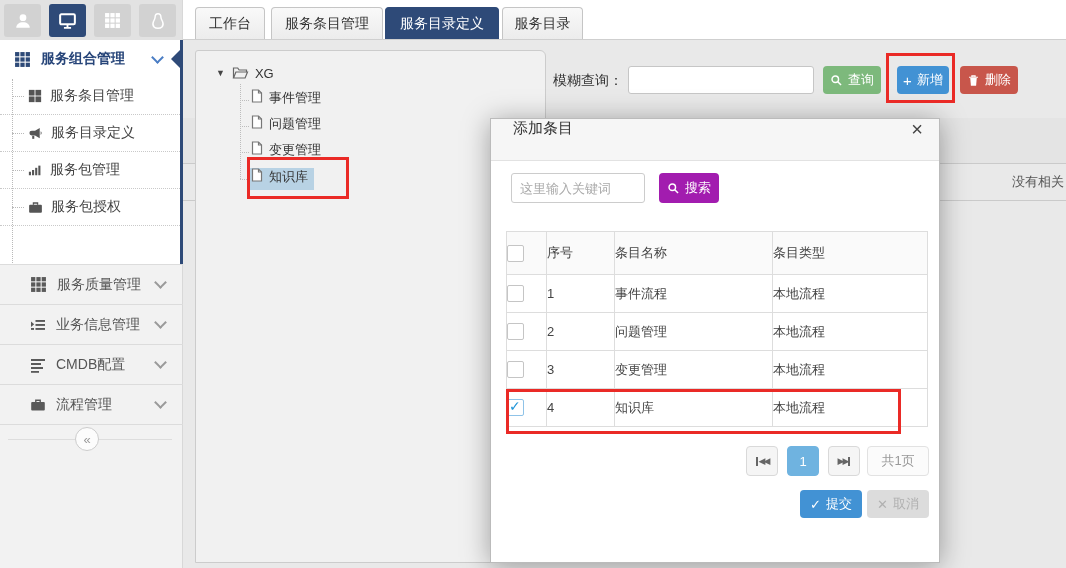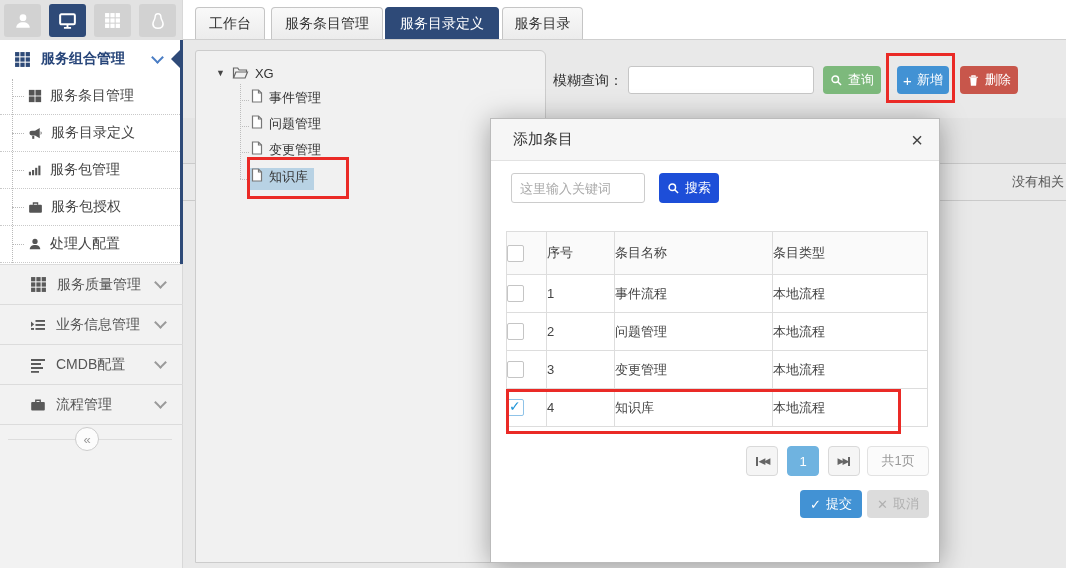--- a/index.html
+++ b/index.html
@@ -50,26 +50,26 @@
   .tree-root{position:absolute;left:20px;top:12px;height:20px;display:flex;align-items:center;font-size:13px;color:#333;cursor:pointer;}
   .tree-root .tri{font-size:9px;color:#444;margin-right:7px;}
   .tree-root .ficon{margin-right:6px;display:flex;color:#666;}
   .tree-guide{position:absolute;left:44px;top:33px;height:95px;border-left:1px dotted #bdbdbd;}
   .tree-item{position:absolute;left:53px;height:22px;display:flex;align-items:flex-start;padding:0 6px 0 2px;font-size:13px;color:#333;cursor:pointer;}
   .tree-item::before{content:"";position:absolute;left:-9px;top:50%;width:9px;border-top:1px dotted #bdbdbd;}
   .tree-item .ficon{margin-right:6px;display:flex;}
   .tree-item.selected{background:#b8d2e4;}
   
   .modal{position:absolute;left:490px;top:118px;width:450px;height:445px;background:#fff;border:1px solid #bbb;box-sizing:border-box;box-shadow:0 3px 26px rgba(0,0,0,.35);z-index:50;}
-  .m-head{height:42px;background:#f6f6f6;border-bottom:1px solid #e2e2e2;display:flex;align-items:center;padding:0 16px 0 22px;box-sizing:border-box;}
+  .m-head{height:42px;background:#f6f6f6;border-bottom:1px solid #e2e2e2;display:flex;align-items:flex-start;padding:0 16px 0 22px;box-sizing:border-box;}
   .m-title{font-size:15px;color:#333;flex:1;}
   .m-close{font-size:20px;color:#444;cursor:pointer;line-height:1;}
   .m-input{position:absolute;left:20px;top:54px;width:134px;height:30px;box-sizing:border-box;border:1px solid #ccc;border-radius:3px;padding:0 8px;font-size:13px;color:#333;outline:none;}
   .m-input::placeholder{color:#aaa;}
-  .btn-search{position:absolute;left:168px;top:54px;width:60px;height:30px;background:#1d4ed8;}
+  .btn-search{position:absolute;left:168px;top:54px;width:60px;height:30px;background:#a21caf;}
   table.mtable{position:absolute;left:15px;top:112px;border-collapse:collapse;table-layout:fixed;}
   .mtable th,.mtable td{border:1px solid #ddd;text-align:left;font-size:13px;color:#444;font-weight:normal;padding:0;}
   .mtable th{height:42px;background:#fafafa;}
   .mtable td{height:37px;background:#fff;}
   .ckbox{display:inline-block;width:15px;height:15px;border:1px solid #c5c5c5;border-radius:2px;background:#fff;vertical-align:middle;cursor:pointer;position:relative;}
   .ckbox.on{border-color:#8fc3e8;}
   .ckbox.on::after{content:"✓";position:absolute;left:1px;top:-2px;font-size:14px;font-weight:bold;color:#2196d9;}
   .pager{position:absolute;left:0;top:327px;width:100%;height:30px;}
   .pg-btn{position:absolute;width:32px;height:30px;box-sizing:border-box;background:#f5f5f5;border:1px solid #d9d9d9;border-radius:4px;display:flex;align-items:center;justify-content:center;color:#666;cursor:pointer;}
   .pg-tri{font-size:9px;letter-spacing:-2px;color:#666;line-height:1;}
@@ -188,29 +188,20 @@
         <span>服务包管理</span>
       </div>
       <div class="sub-item">
         <span class="micon">
           <svg width="15" height="15" viewBox="0 0 16 16">
               <rect x="1.2" y="5" width="13.6" height="8.5" rx="1" fill="currentColor"></rect>
               <path d="M5.8 5V3.2h4.4V5" fill="none" stroke="currentColor" stroke-width="1.4"></path>
             </svg>
         </span>
         <span>服务包授权</span>
-      </div>
-      <div class="sub-item">
-        <span class="micon">
-          <svg width="14" height="14" viewBox="0 0 16 16">
-              <circle cx="8" cy="5" r="3" fill="currentColor"></circle>
-              <path d="M2 14c0-3.3 2.7-5 6-5s6 1.7 6 5z" fill="currentColor"></path>
-            </svg>
-        </span>
-        <span>处理人配置</span>
       </div>
     </div>
 
     <div class="sections">
       <div class="section-row">
         <span class="micon">
           <svg width="17" height="17" viewBox="0 0 16 16" fill="currentColor">
               <rect x="1" y="1" width="4" height="4"></rect>
               <rect x="6" y="1" width="4" height="4"></rect>
               <rect x="11" y="1" width="4" height="4"></rect>

